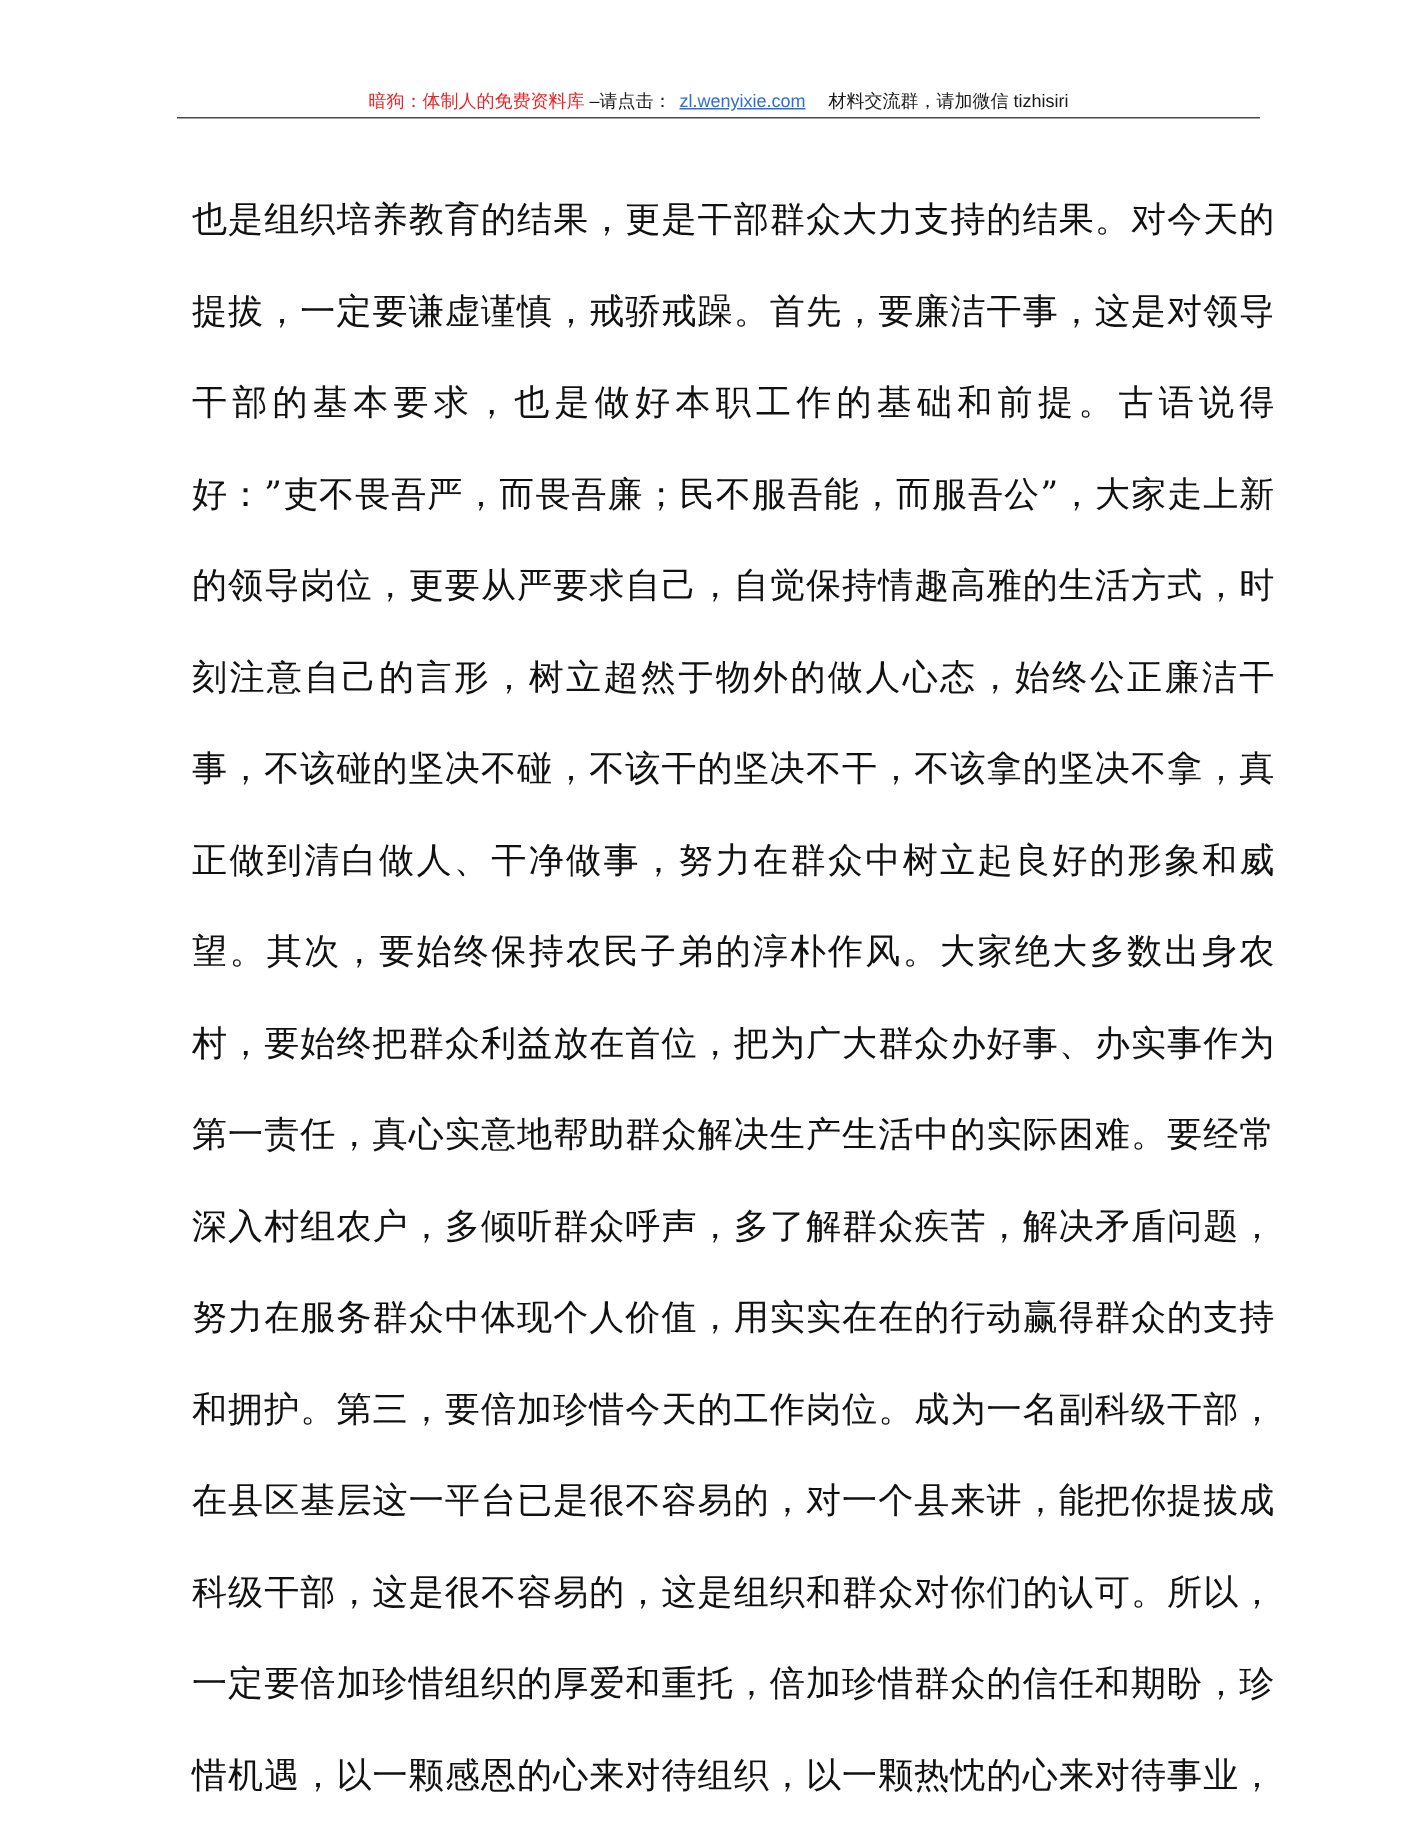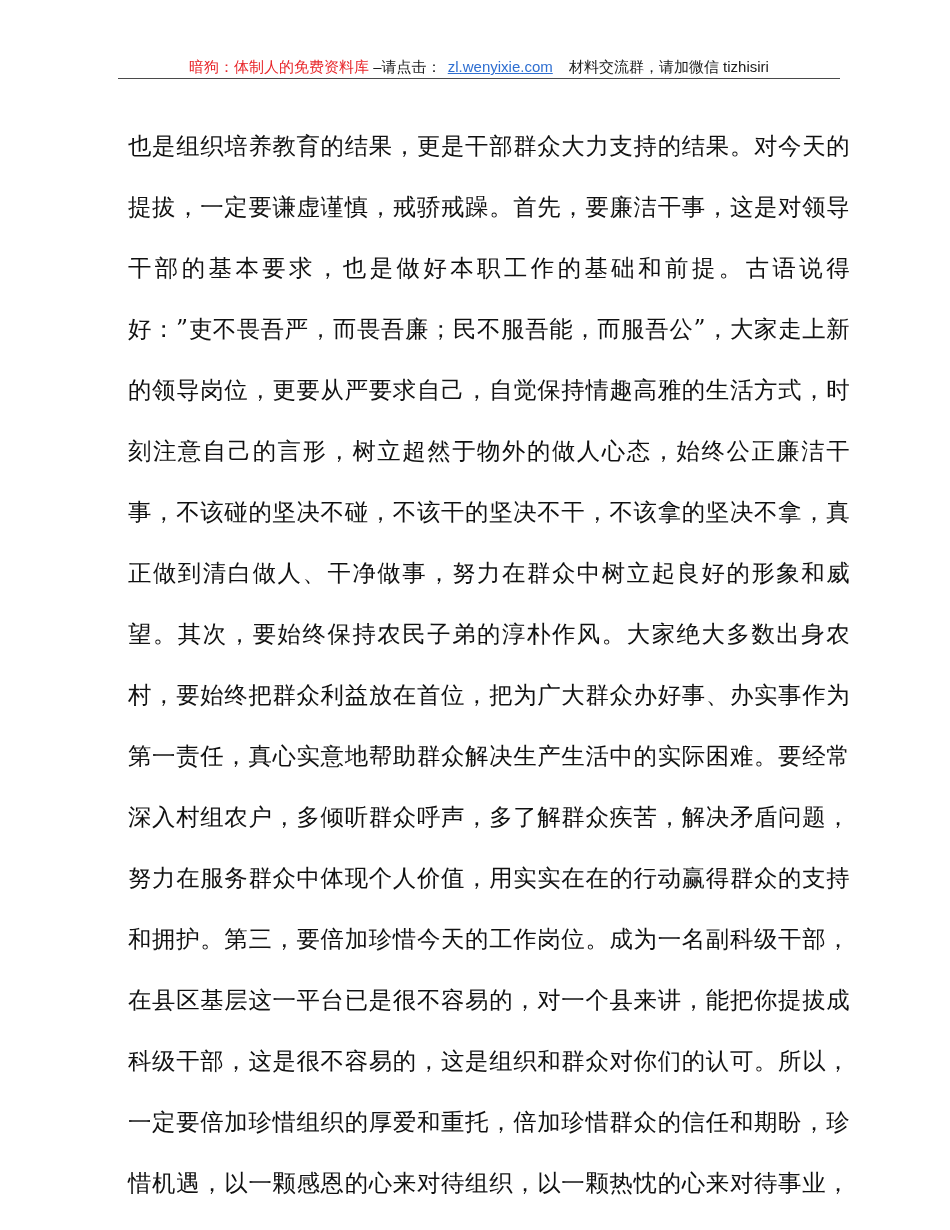--- a/index.html
+++ b/index.html
@@ -1,21 +1,21 @@
 <!DOCTYPE html>
 <html><head>
 <meta charset="utf-8">
 <style>
   html, body { margin: 0; padding: 0; background: #ffffff; }
   body { width: 950px; height: 1230px; position: relative; overflow: hidden; }
   .header {
     position: absolute; left: 118px; top: 56px; width: 722px; height: 22px;
     border-bottom: 1.5px solid #4a4a4a;
     font-family: "Liberation Sans", "DejaVu Sans", sans-serif;
-    font-size: 15px; line-height: 22px; white-space: nowrap; text-align: center;
+    font-size: 12px; line-height: 22px; white-space: nowrap; text-align: center;
   }
   .header .brand { color: #e8262a; }
   .header .plain { color: #1a1a1a; }
   .header .link { color: #2f6fd1; text-decoration: underline; margin: 0 12px 0 2px; }
   .body-text {
     position: absolute; left: 128px; top: 116px; width: 722px;
     font-family: "DejaVu Serif", "Liberation Serif", serif;
     font-size: 23.4px; line-height: 61px; color: #111111;
     letter-spacing: 0.4px; text-align: justify;
   }

